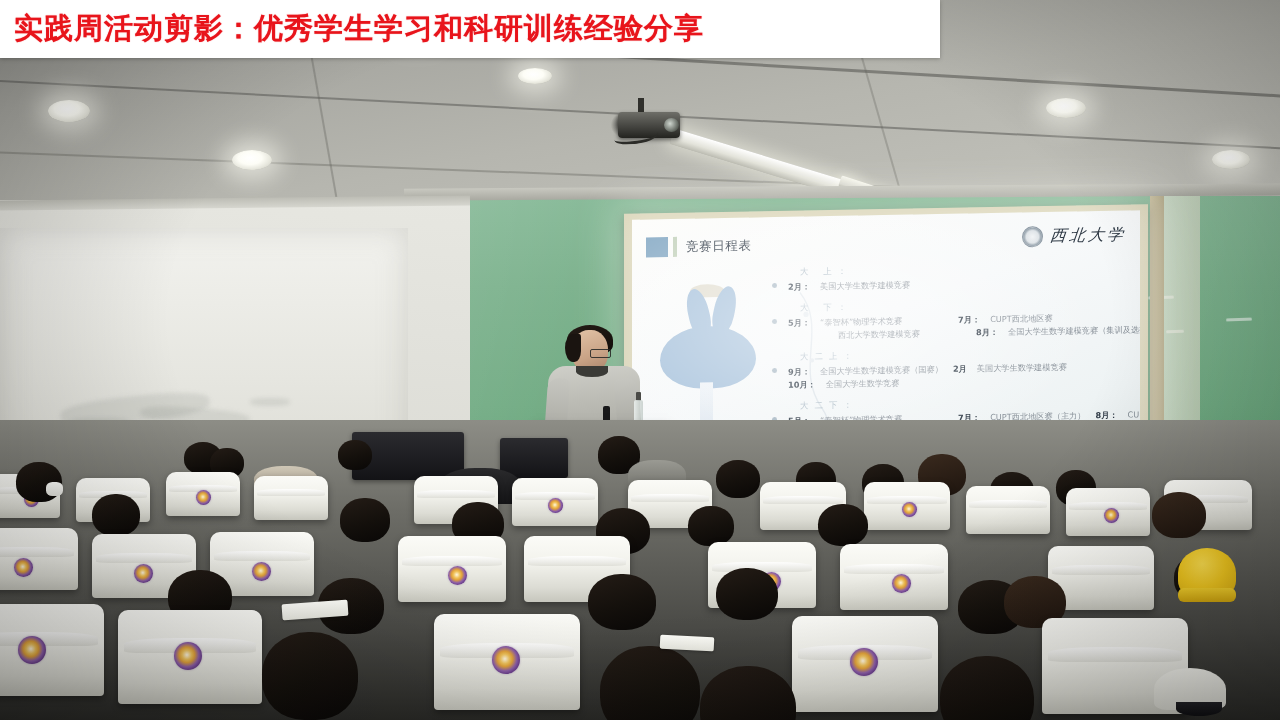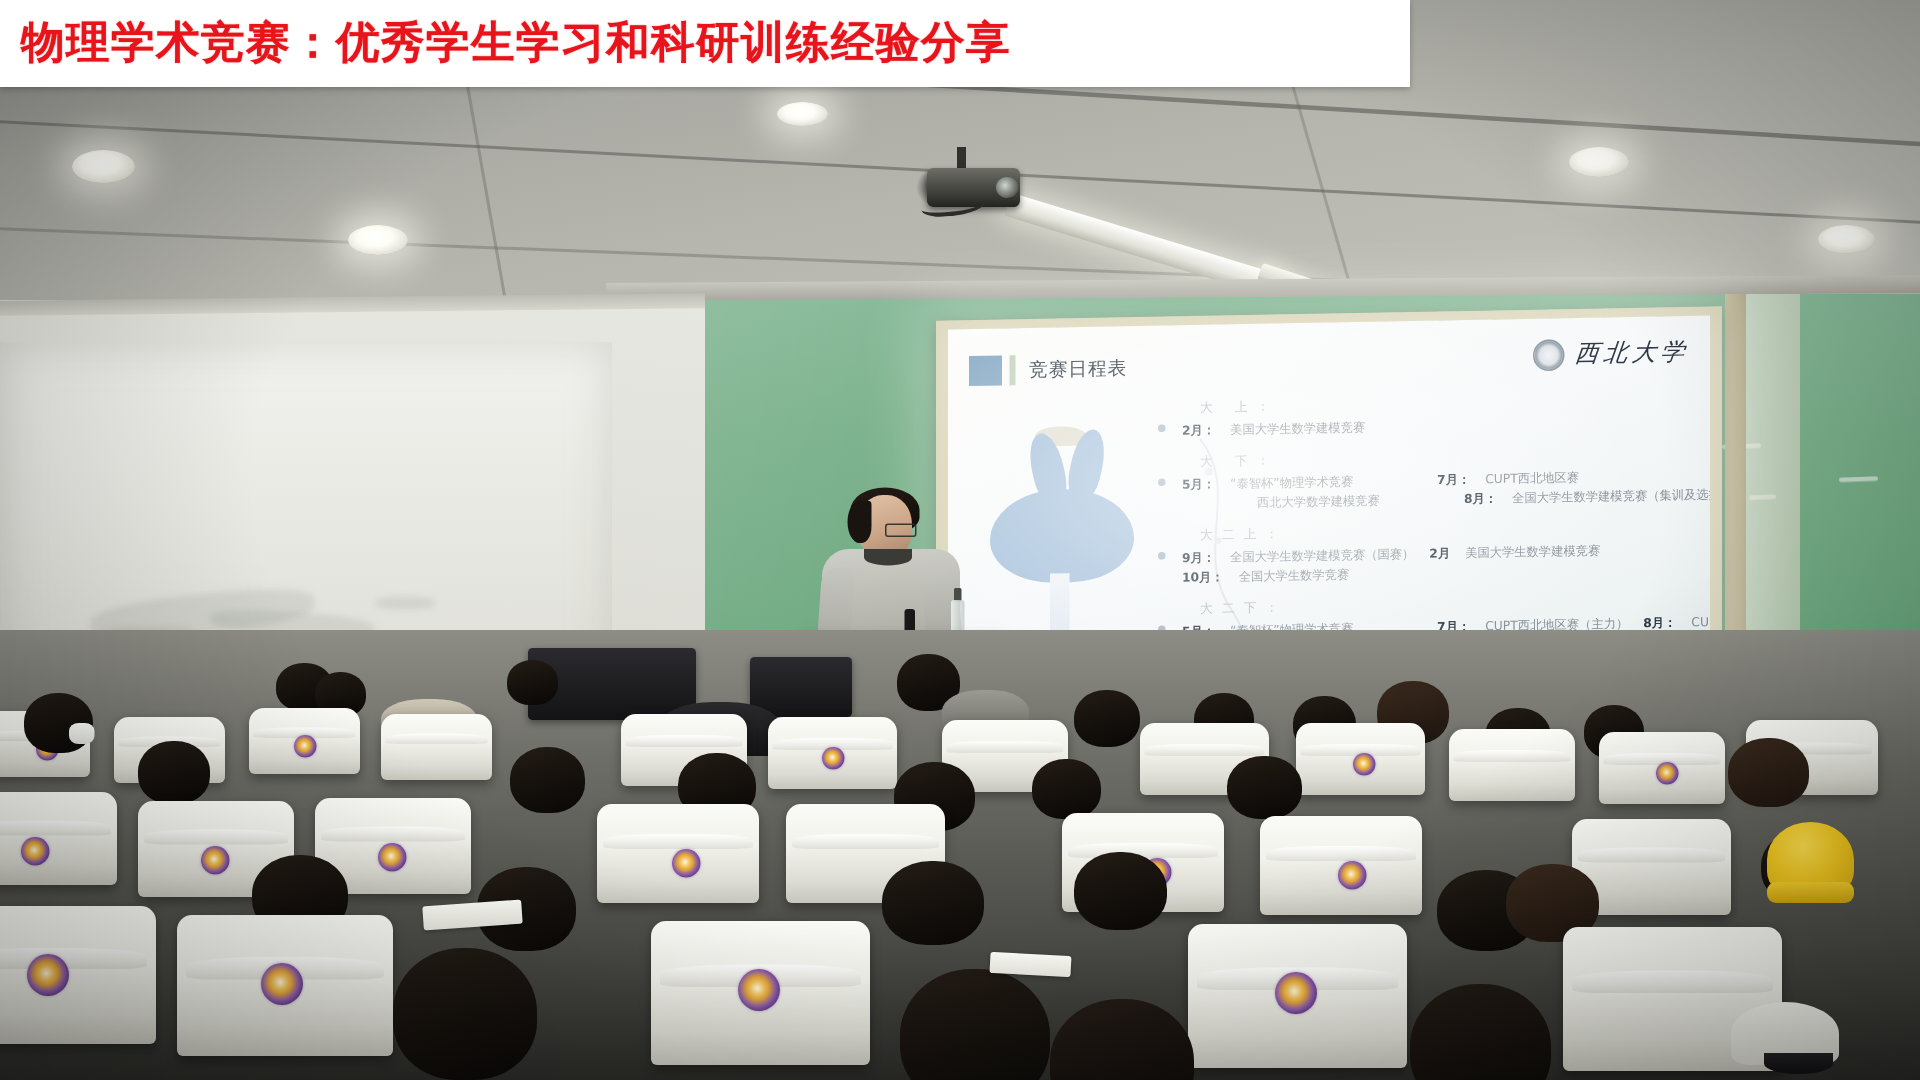--- a/index.html
+++ b/index.html
@@ -647,16 +647,16 @@
       <div class="cap-brim" style="left:1176px;top:282px;"></div>
 
       <div class="papersheet" style="left:282px;top:182px;width:66px;height:16px;transform:rotate(-4deg);"></div>
       <div class="papersheet" style="left:660px;top:216px;width:54px;height:14px;transform:rotate(3deg);"></div>
     </div>
 
     <div class="vignette"></div>
   </div>
 
   <div class="banner">
-    <div class="banner-text">物理学术竞赛：优秀学生学习和科研训练经验分享</div>
+    <div class="banner-text">实践周活动剪影：优秀学生学习和科研训练经验分享</div>
   </div>
 
 </div>
 
 </body></html>

